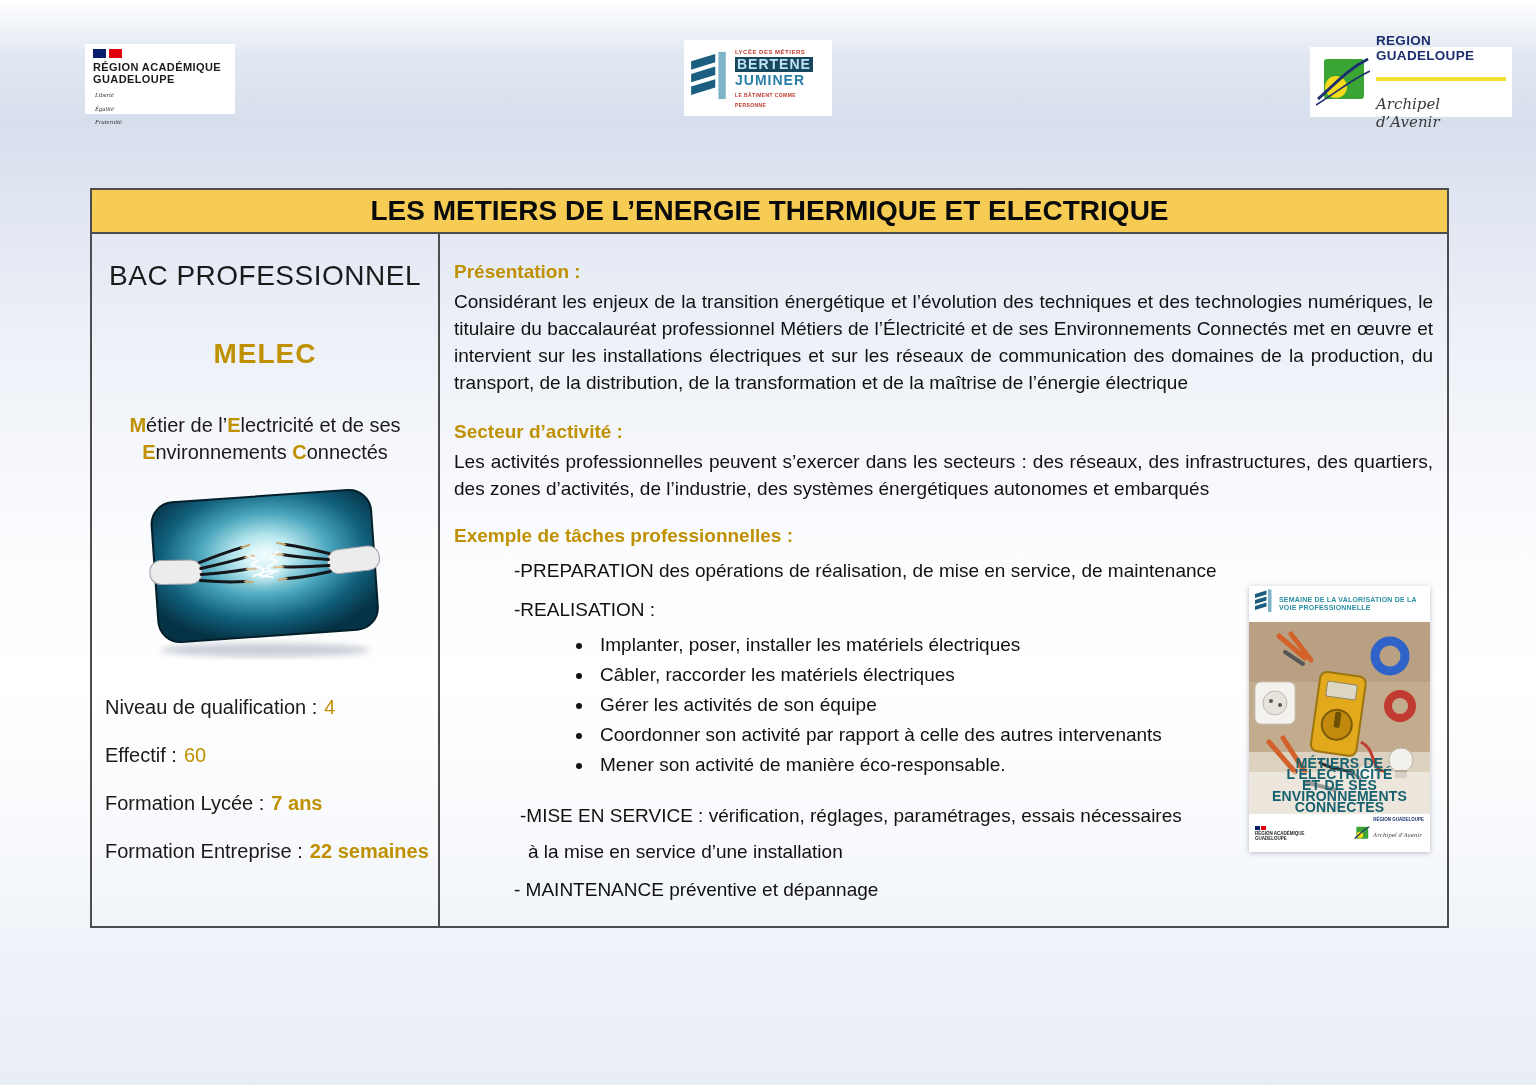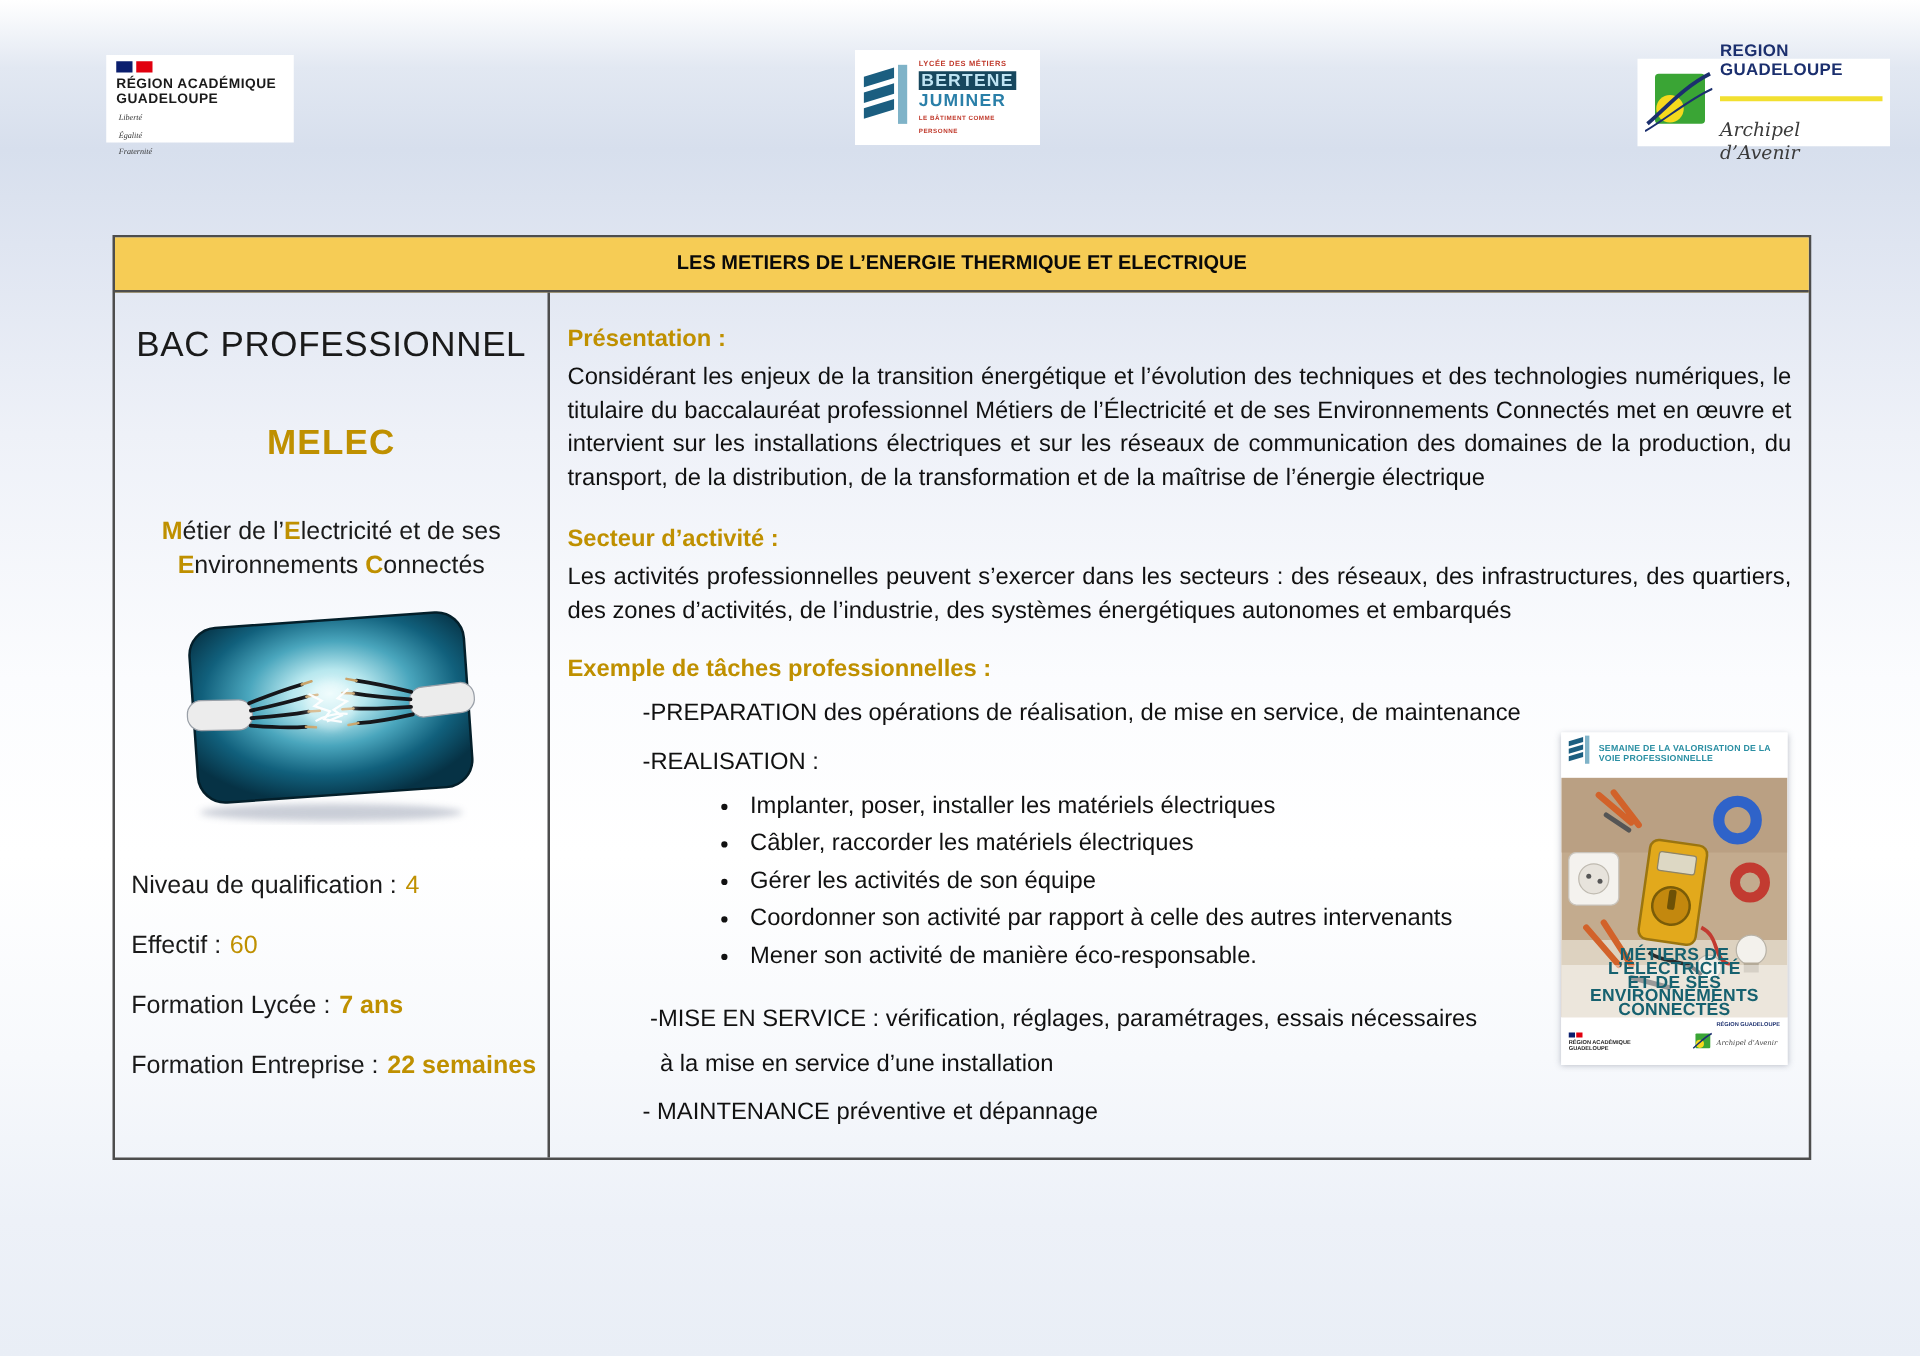--- a/index.html
+++ b/index.html
@@ -22,21 +22,21 @@
   .lycee-name{font-size:14px;font-weight:bold;color:#2a7fa8;letter-spacing:1px;line-height:15px;background:#17475e;color:#bfe3f2;padding:0 2px;display:inline-block;width:max-content;}
   .lycee-name2{font-size:14px;font-weight:bold;color:#2a7fa8;letter-spacing:1px;line-height:16px;}
   .lycee-tag{font-size:5px;color:#c0392b;font-weight:bold;letter-spacing:.4px;margin-top:2px;}
   .logo-region{left:1310px;top:47px;width:202px;height:70px;padding:4px 6px;display:flex;gap:6px;align-items:center;}
   .region-text{display:flex;flex-direction:column;gap:12px;}
   .region-name{font-size:13.5px;font-weight:bold;color:#1b2f6e;letter-spacing:.3px;}
   .region-bar{height:4px;background:#f2e030;margin:2px 0;}
   .region-tag{font-family:"DejaVu Serif", serif;font-style:italic;font-size:15px;color:#3a3a3a;}
   
   .table{position:absolute;left:90px;top:188px;width:1359px;height:740px;border:2px solid #4d4d4d;box-sizing:border-box;display:flex;flex-direction:column;}
-  .table-header{height:42px;flex:0 0 42px;background:#F6CC55;border-bottom:2px solid #4d4d4d;display:flex;align-items:center;justify-content:center;font-weight:bold;font-size:16px;color:#0a0a0a;}
+  .table-header{height:42px;flex:0 0 42px;background:#F6CC55;border-bottom:2px solid #4d4d4d;display:flex;align-items:center;justify-content:center;font-weight:bold;font-size:28px;color:#0a0a0a;}
   .table-body{flex:1;display:flex;min-height:0;}
   .col-left{width:348px;flex:0 0 348px;border-right:2px solid #4d4d4d;box-sizing:border-box;text-align:center;padding-top:26px;}
   .col-right{flex:1;position:relative;box-sizing:border-box;padding:24px 14px 0 14px;font-size:19px;line-height:27px;}
   
   .diploma{font-size:28px;letter-spacing:.5px;color:#1a1a1a;}
   .acronym{margin-top:46px;font-size:28px;font-weight:bold;color:#BF9000;letter-spacing:1px;}
   .subtitle{margin:42px auto 0;width:312px;font-size:20px;line-height:27px;color:#1a1a1a;}
   .g{color:#BF9000;font-weight:bold;}
   .cable-wrap{margin-top:22px;}
   .facts{margin-top:32px;text-align:left;padding-left:13px;font-size:20px;}

